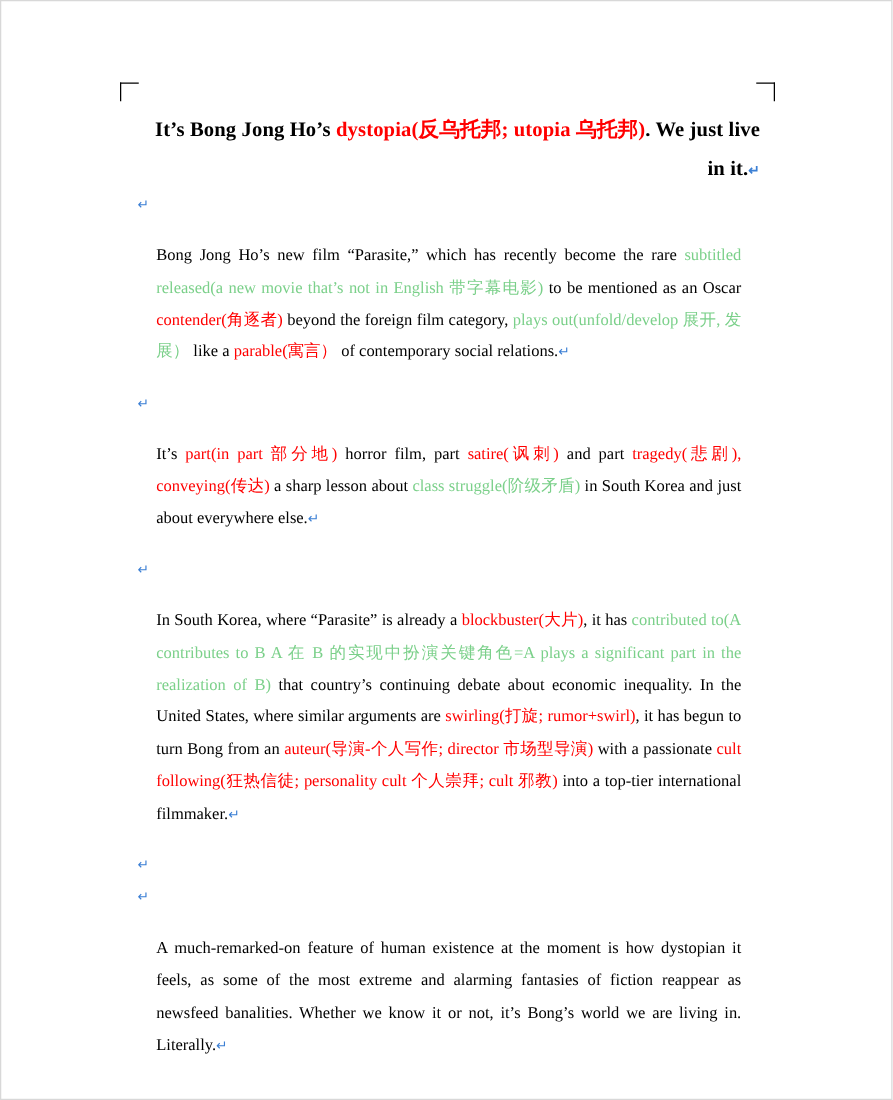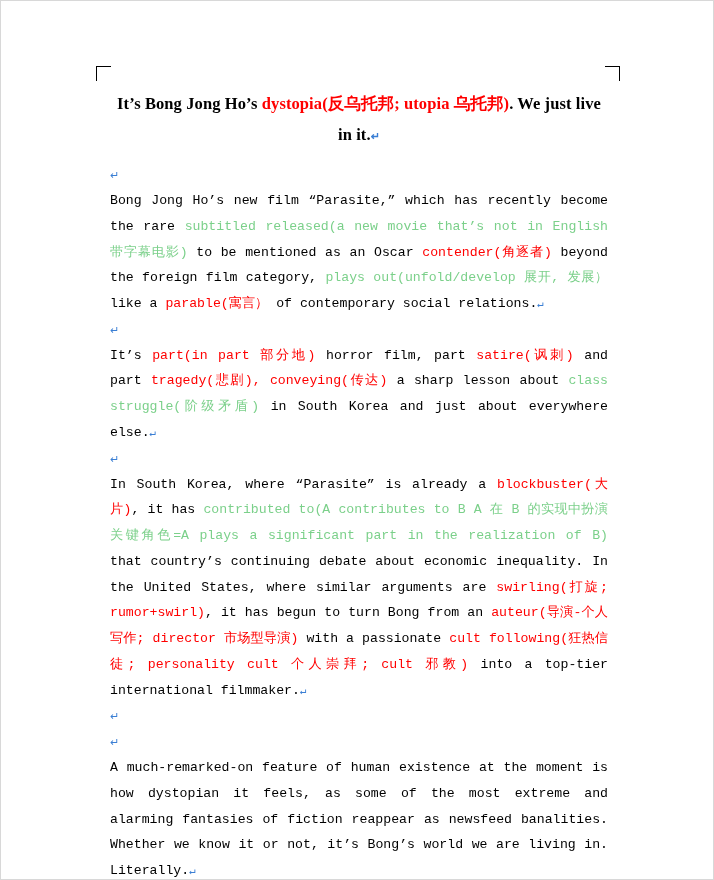--- a/index.html
+++ b/index.html
@@ -35,32 +35,31 @@
 
   .content {
     position: absolute;
     left: 109px;
     top: 88px;
     width: 498px;
   }
   h1.doc-title {
     font-size: 16.5px;
     font-weight: bold;
-    text-align: center;
+    text-align: right;
     line-height: 1.85;
-    margin: 0 0 12px 0;
+    margin: 0 0 0 0;
     letter-spacing: 0.1px;
   }
   p.para {
     font-size: 13.2px;
     line-height: 1.95;
     text-align: justify;
     text-justify: inter-word;
-    margin: 0;
-    font-family: Liberation Mono, monospace;
+    margin: 15px;
   }
   p.spacer {
     font-size: 13.2px;
     line-height: 1.95;
     margin: 0;
     height: 26px;
   }
   .pilcrow {
     color: #3b7fd4;
     font-size: 11px;

